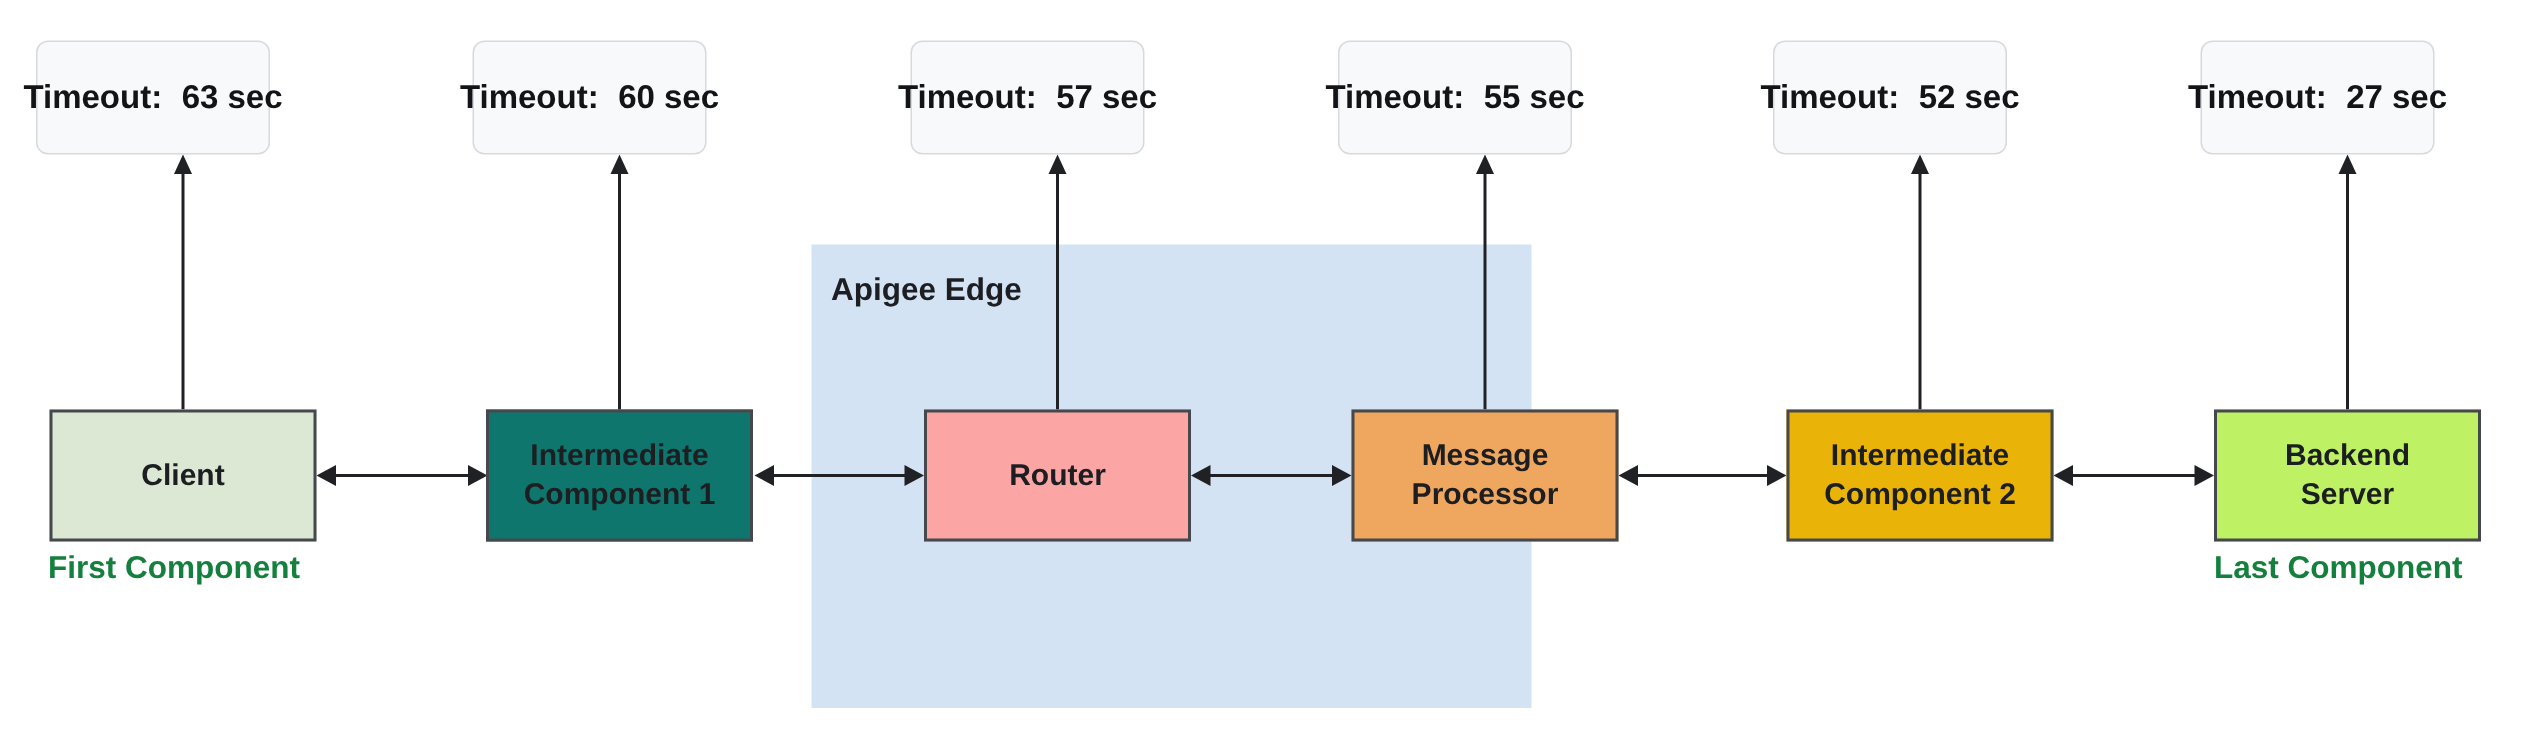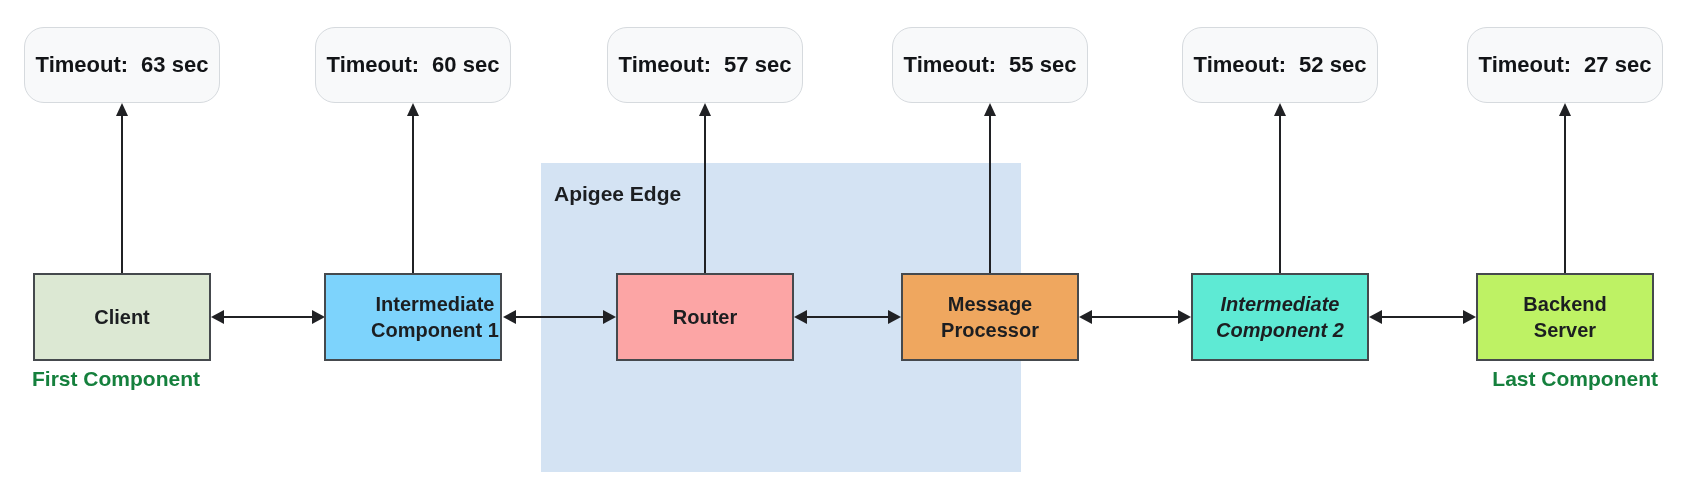--- a/index.html
+++ b/index.html
@@ -31,24 +31,24 @@
   }
 
   
   .group { display: contents; }
 
   
   .timeout-box {
     position: absolute;
     top: 27px;
     left: calc(var(--cx) - 98px);
-    width: 196px; height: 76px;
+    width: 156px; height: 76px;
     background: #f8f9fa;
     border: 1.5px solid #d6dade;
-    border-radius: 20px;
+    border-radius: 8px;
     display: flex; align-items: center; justify-content: center;
     gap: 13px;
     z-index: 2;
     box-sizing: border-box;
   }
   .t-label, .t-value {
     font-size: 22px; font-weight: 700; color: #121417; white-space: nowrap;
   }
 
   
@@ -92,21 +92,21 @@
 
   
   .caption {
     position: absolute;
     top: 367px;
     font-size: 21px; font-weight: 700; color: #15803d;
     white-space: nowrap;
     z-index: 2;
   }
   .caption-first { left: 32px; }
-  .caption-last  { left: calc(var(--cx) - 89px); width: 182px; text-align: right; }
+  .caption-last  { left: calc(var(--cx) - 89px); width: 182px; text-align: left; }
 
   
   .conn {
     position: absolute;
     top: 310px;
     height: 14px;
     z-index: 1;
   }
   .conn-1 { left: 211px;  width: 114px; }
   .conn-2 { left: 503px;  width: 113px; }
@@ -161,21 +161,21 @@
   
   <div class="group" style="--cx:413px">
     <div class="timeout-box" style="background-color: rgb(248, 249, 250);">
       <span class="t-label">Timeout:</span>
       <span class="t-value">60 sec</span>
     </div>
     <div class="v-arrow">
       <div class="v-head"></div>
       <div class="v-line"></div>
     </div>
-    <div class="comp-box" style="background-color: #7dd3fc; justify-content: flex-end;">
+    <div class="comp-box" style="background-color: #0f766e;">
       <span class="comp-label">Intermediate Component 1</span>
     </div>
   </div>
 
   
   <div class="group" style="--cx:705px">
     <div class="timeout-box" style="background-color: rgb(248, 249, 250);">
       <span class="t-label">Timeout:</span>
       <span class="t-value">57 sec</span>
     </div>
@@ -206,21 +206,21 @@
   
   <div class="group" style="--cx:1280px">
     <div class="timeout-box" style="background-color: rgb(248, 249, 250);">
       <span class="t-label">Timeout:</span>
       <span class="t-value">52 sec</span>
     </div>
     <div class="v-arrow">
       <div class="v-head"></div>
       <div class="v-line"></div>
     </div>
-    <div class="comp-box" style="background-color: #5eead4; font-style: italic;">
+    <div class="comp-box" style="background-color: #eab308;">
       <span class="comp-label">Intermediate Component 2</span>
     </div>
   </div>
 
   
   <div class="group" style="--cx:1565px">
     <div class="timeout-box" style="background-color: rgb(248, 249, 250);">
       <span class="t-label">Timeout:</span>
       <span class="t-value">27 sec</span>
     </div>

